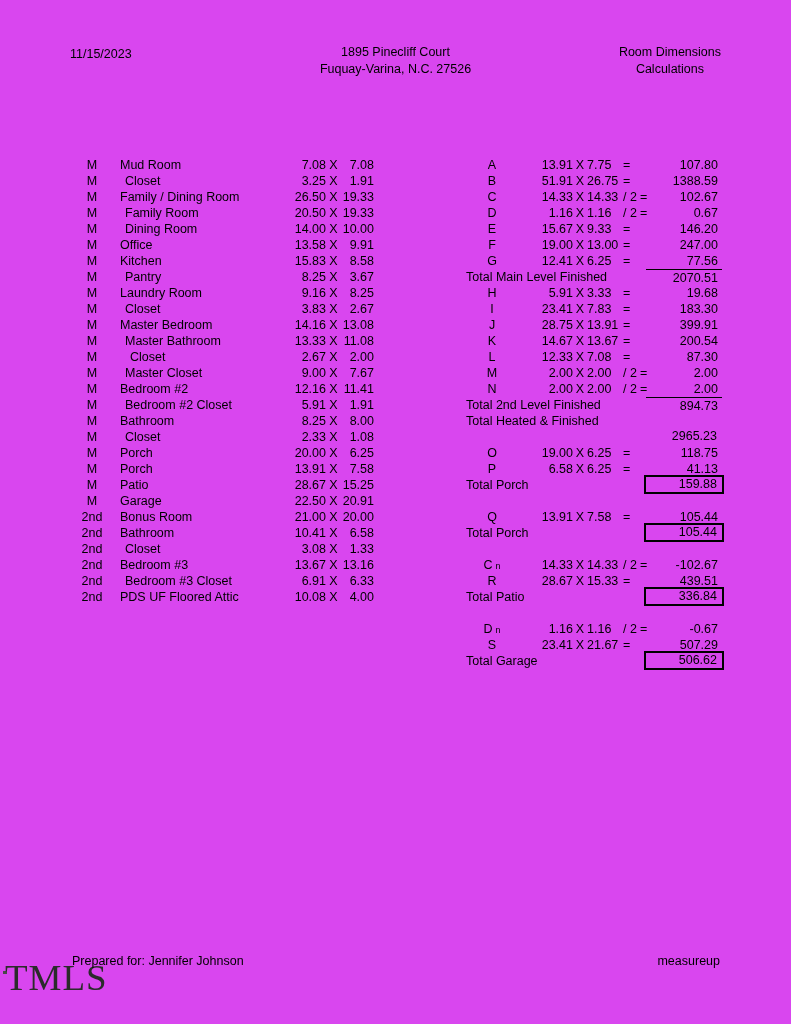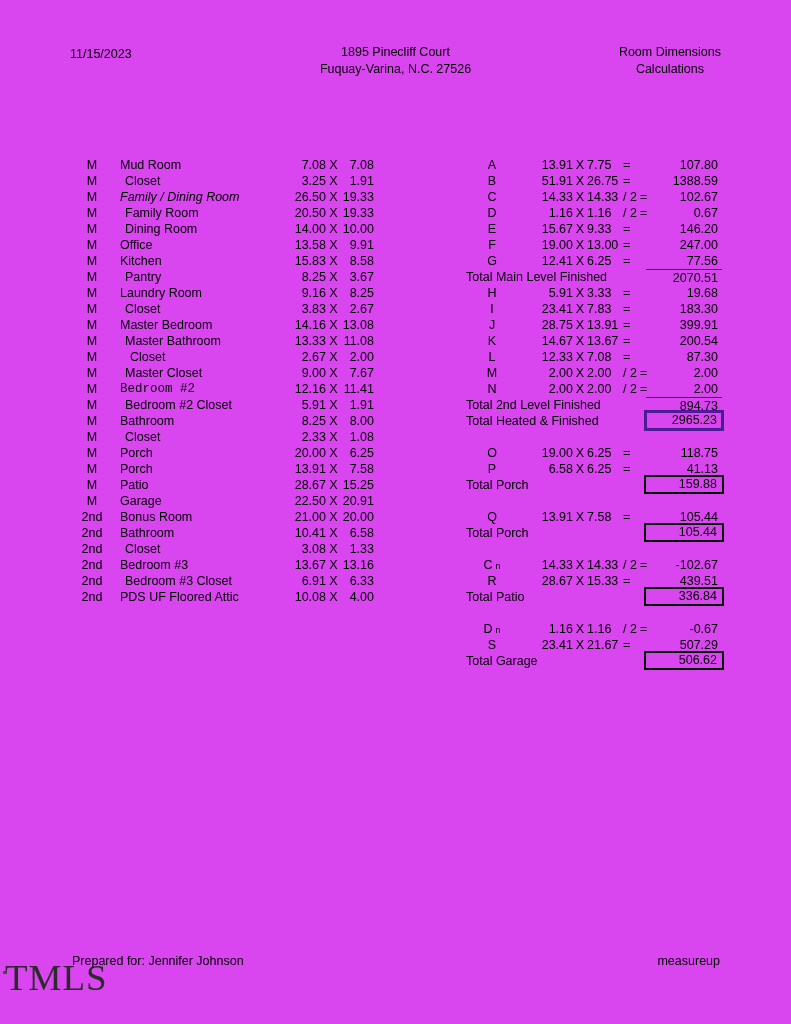--- a/index.html
+++ b/index.html
@@ -37,21 +37,21 @@
   .expr .eq   { padding-left:3px; }
   .calc-value { position:absolute; right:0; top:0; width:72px; text-align:right; }
   .total-label { position:absolute; left:16px; top:0; }
   .total-value { position:absolute; right:0; top:0; width:72px; text-align:right; }
   .total-value.rule { border-top:1px solid #000; right:-4px; width:76px; padding-right:4px; height:16px; }
   .total-value.box {
     border:2px solid #000; right:-6px; width:80px; padding:0 5px;
     height:19px; line-height:15px; top:-2px;
   }
   .total-value.box-thick {
-    border:3px solid #4c1d95; right:-6px; width:80px; padding:0 4px;
+    border:3px solid #d946ef; right:-6px; width:80px; padding:16px 4px;
     height:21px; line-height:15px; top:-3px;
   }
 
   
   .logo {
     position:absolute; left:5px; top:958px;
     font-family:"Liberation Serif", serif; font-size:37px; letter-spacing:1px;
     color:#2b2b2b; transform:scaleY(0.95); transform-origin:top left;
   }
   .logo-dot { position:absolute; left:3px; top:971px; width:4px; height:3px; background:#4a4a4a; }
@@ -74,21 +74,21 @@
   </div>
 
   <div class="rooms">
       <div class="row">
     <span class="room-level">M</span><span class="room-name" style="padding-left: 0px;">Mud Room</span><span class="dim-n1">7.08</span><span class="dim-x">X</span><span class="dim-n2">7.08</span>
   </div>
       <div class="row">
     <span class="room-level">M</span><span class="room-name" style="padding-left: 5px;">Closet</span><span class="dim-n1">3.25</span><span class="dim-x">X</span><span class="dim-n2">1.91</span>
   </div>
       <div class="row">
-    <span class="room-level">M</span><span class="room-name" style="padding-left: 0px; font-style: italic;">Family / Dining Room</span><span class="dim-n1">26.50</span><span class="dim-x">X</span><span class="dim-n2">19.33</span>
+    <span class="room-level">M</span><span class="room-name" style="padding-left: 0px;">Family / Dining Room</span><span class="dim-n1">26.50</span><span class="dim-x">X</span><span class="dim-n2">19.33</span>
   </div>
       <div class="row">
     <span class="room-level">M</span><span class="room-name" style="padding-left: 5px;">Family Room</span><span class="dim-n1">20.50</span><span class="dim-x">X</span><span class="dim-n2">19.33</span>
   </div>
       <div class="row">
     <span class="room-level">M</span><span class="room-name" style="padding-left: 5px;">Dining Room</span><span class="dim-n1">14.00</span><span class="dim-x">X</span><span class="dim-n2">10.00</span>
   </div>
       <div class="row">
     <span class="room-level">M</span><span class="room-name" style="padding-left: 0px;">Office</span><span class="dim-n1">13.58</span><span class="dim-x">X</span><span class="dim-n2">9.91</span>
   </div>
@@ -110,21 +110,21 @@
       <div class="row">
     <span class="room-level">M</span><span class="room-name" style="padding-left: 5px;">Master Bathroom</span><span class="dim-n1">13.33</span><span class="dim-x">X</span><span class="dim-n2">11.08</span>
   </div>
       <div class="row">
     <span class="room-level">M</span><span class="room-name" style="padding-left: 10px;">Closet</span><span class="dim-n1">2.67</span><span class="dim-x">X</span><span class="dim-n2">2.00</span>
   </div>
       <div class="row">
     <span class="room-level">M</span><span class="room-name" style="padding-left: 5px;">Master Closet</span><span class="dim-n1">9.00</span><span class="dim-x">X</span><span class="dim-n2">7.67</span>
   </div>
       <div class="row">
-    <span class="room-level">M</span><span class="room-name" style="padding-left: 0px; font-family: Liberation Mono, monospace;">Bedroom #2</span><span class="dim-n1">12.16</span><span class="dim-x">X</span><span class="dim-n2">11.41</span>
+    <span class="room-level">M</span><span class="room-name" style="padding-left: 0px;">Bedroom #2</span><span class="dim-n1">12.16</span><span class="dim-x">X</span><span class="dim-n2">11.41</span>
   </div>
       <div class="row">
     <span class="room-level">M</span><span class="room-name" style="padding-left: 5px;">Bedroom #2 Closet</span><span class="dim-n1">5.91</span><span class="dim-x">X</span><span class="dim-n2">1.91</span>
   </div>
       <div class="row">
     <span class="room-level">M</span><span class="room-name" style="padding-left: 0px;">Bathroom</span><span class="dim-n1">8.25</span><span class="dim-x">X</span><span class="dim-n2">8.00</span>
   </div>
       <div class="row">
     <span class="room-level">M</span><span class="room-name" style="padding-left: 5px;">Closet</span><span class="dim-n1">2.33</span><span class="dim-x">X</span><span class="dim-n2">1.08</span>
   </div>

